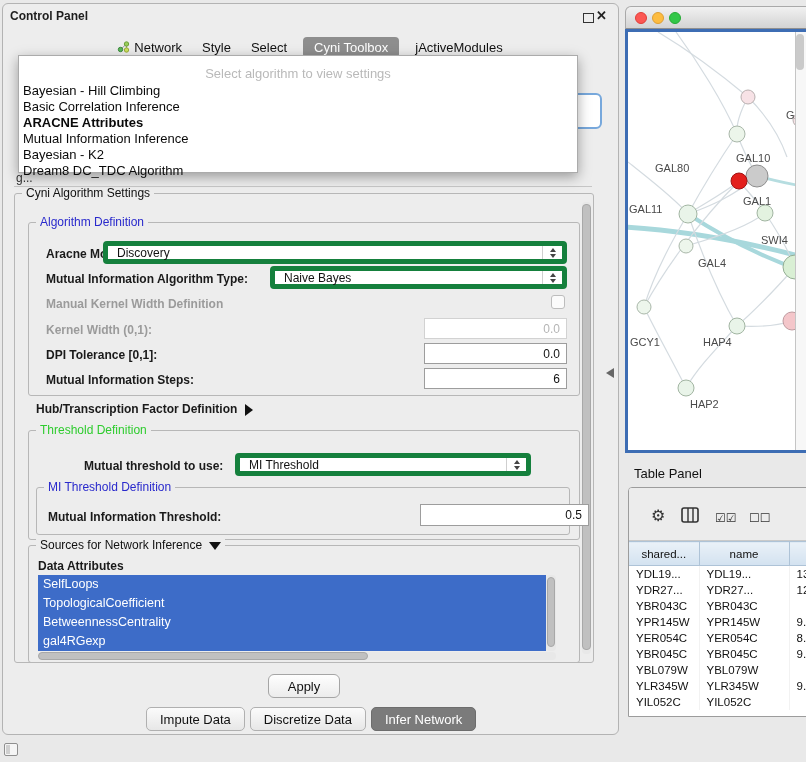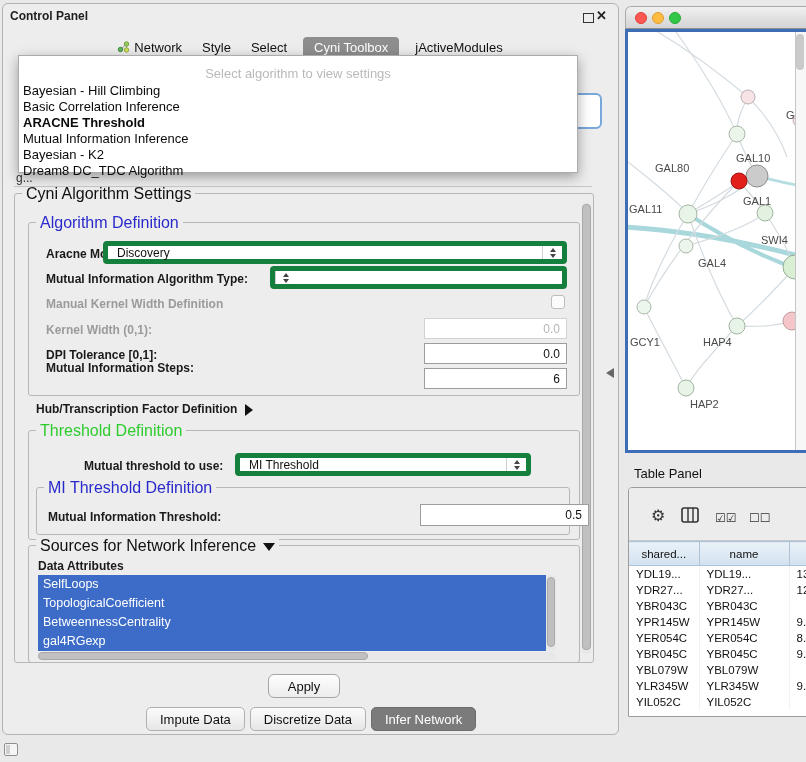--- a/index.html
+++ b/index.html
@@ -18,21 +18,21 @@
   .popup{left:18px;top:55px;width:560px;height:118px;background:#fff;border:1px solid #ababab;
          box-shadow:0 4px 12px rgba(0,0,0,.35);z-index:30;padding-top:10px;box-sizing:border-box}
   .popup-header{font-size:13px;color:#b9b9b9;text-align:center;height:17px;line-height:15px}
   .popup-item{font-size:13px;color:#0a0a0a;height:16px;line-height:16px;padding-left:4px}
   .popup-item.sel{font-weight:bold}
   .combo-frag{left:540px;top:93px;width:58px;height:32px;background:#fff;border:2px solid #77a8dc;border-radius:6px;z-index:4}
   .frag-text{left:16px;top:171px;font-size:12px;color:#333;z-index:3}
   .frag-line{left:14px;top:186px;width:578px;border-top:1px solid #c6c6c6;z-index:3}
   
   .group{border:1px solid #b7b7b7;border-radius:3px}
-  .gtitle{background:#ededed;padding:0 4px;font-size:16px;line-height:13px;z-index:5}
+  .gtitle{background:#ededed;padding:0 4px;font-size:12px;line-height:13px;z-index:5}
   .gtitle.blue{color:#2929cc}
   .gtitle.green{color:#2ecc2e}
   .lbl{font-size:12px;font-weight:bold;color:#1a1a1a;white-space:nowrap}
   .lbl.dis{color:#9b9b9b}
   .fld{background:#fff;border:1px solid #9d9d9d;box-sizing:border-box;font-size:12px;
        display:flex;align-items:center;justify-content:flex-end;padding-right:6px}
   .fld.dis{border-color:#d2d2d2;color:#b5b5b5}
   .combo{background:#fff;border:5px solid #15803d;border-radius:4px;box-sizing:border-box;
          display:flex;align-items:center;font-size:12px}
   .combo .cval{flex:1;padding-left:9px;color:#111}
@@ -117,21 +117,21 @@
 
 <div class="abs combo-frag"></div>
 <div class="abs frag-text">g...</div>
 <div class="abs frag-line"></div>
 
 <div class="abs popup">
   <div class="popup-header">Select algorithm to view settings</div>
   <div>
       <div class="popup-item">Bayesian - Hill Climbing</div>
       <div class="popup-item">Basic Correlation Inference</div>
-      <div class="popup-item sel">ARACNE Threshold</div>
+      <div class="popup-item sel">ARACNE Attributes</div>
       <div class="popup-item">Mutual Information Inference</div>
       <div class="popup-item">Bayesian - K2</div>
       <div class="popup-item">Dream8 DC_TDC Algorithm</div>
     </div>
 </div>
 
 <div class="abs group" style="left:14px;top:193px;width:578px;height:468px"></div>
 <div class="abs gtitle" style="left:22px;top:187px">Cyni Algorithm Settings</div>
 
 <div class="abs scroll-track" style="left:582px;top:202px;width:9px;height:452px"></div>
@@ -144,36 +144,37 @@
 <div class="abs combo" style="left:103px;top:241px;width:464px;height:23px">
   <span class="cval">Discovery</span>
   <span class="cstep">
       <i class="tu"></i>
       <i class="td"></i>
     </span>
 </div>
 
 <div class="abs lbl" style="left:46px;top:272px">Mutual Information Algorithm Type:</div>
 <div class="abs combo" style="left:270px;top:266px;width:297px;height:23px">
+  <span class="cval">Naive Bayes</span>
   <span class="cstep">
       <i class="tu"></i>
       <i class="td"></i>
     </span>
 </div>
 
 <div class="abs lbl dis" style="left:46px;top:297px">Manual Kernel Width Definition</div>
 <div class="abs chk" style="left:551px;top:295px"></div>
 
 <div class="abs lbl dis" style="left:46px;top:323px">Kernel Width (0,1):</div>
 <div class="abs fld dis" style="left:424px;top:318px;width:143px;height:21px">0.0</div>
 
 <div class="abs lbl" style="left:46px;top:348px">DPI Tolerance [0,1]:</div>
 <div class="abs fld" style="left:424px;top:343px;width:143px;height:21px">0.0</div>
 
-<div class="abs lbl" style="left:46px;top:361px">Mutual Information Steps:</div>
+<div class="abs lbl" style="left:46px;top:373px">Mutual Information Steps:</div>
 <div class="abs fld" style="left:424px;top:368px;width:143px;height:21px">6</div>
 
 <div class="abs lbl" style="left:36px;top:402px">
   <span>Hub/Transcription Factor Definition</span><span class="tri-right"></span>
 </div>
 
 <div class="abs group" style="left:28px;top:430px;width:550px;height:108px"></div>
 <div class="abs gtitle green" style="left:36px;top:424px">Threshold Definition</div>
 
 <div class="abs lbl" style="left:84px;top:459px">Mutual threshold to use:</div>

